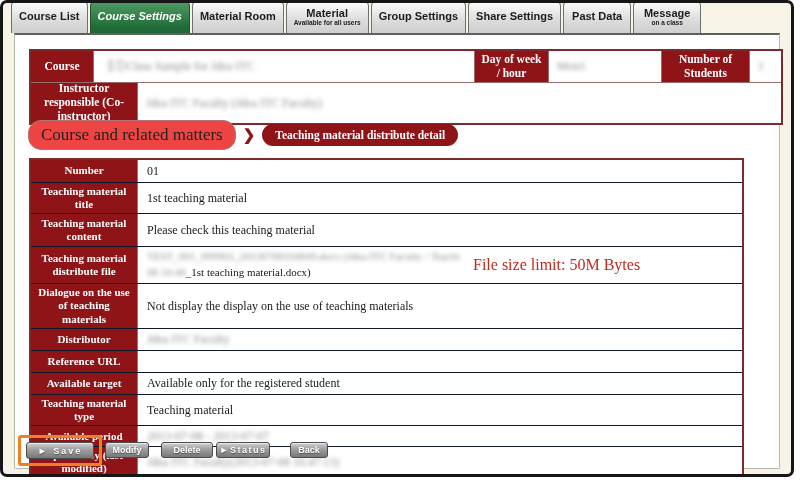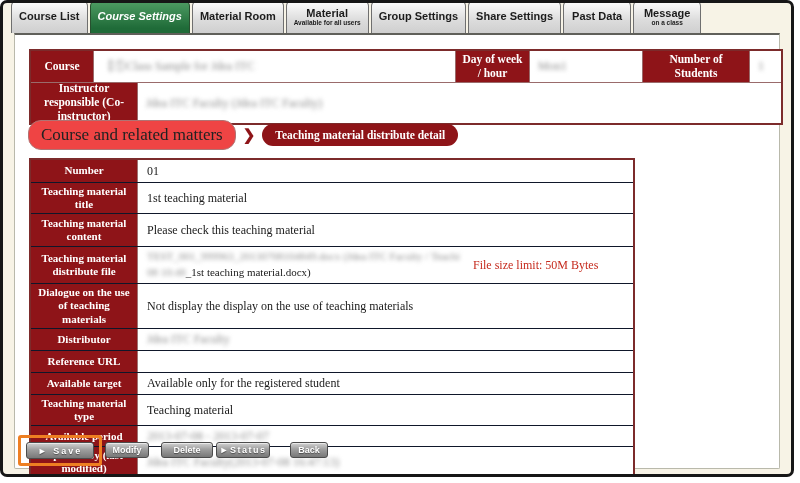--- a/index.html
+++ b/index.html
@@ -31,47 +31,47 @@
   
   .htable { position:absolute; left:14px; top:14px; width:754px; border:2px solid #7c2b2b; background:#fff; }
   .hrow { display:flex; }
   .hrow + .hrow { border-top:1px solid #9a6b6b; }
   .hcell { border-right:1px solid #9a6b6b; display:flex; align-items:center; }
   .hcell:last-child { border-right:none; }
   .hlabel { background:#8e1418; color:#fff; font-weight:bold; font-size:11.5px; text-align:center; justify-content:center; padding:2px 4px; line-height:1.2; }
   .hvalue { padding:2px 8px; font-size:12px; color:#222; background:#fff; }
   .r1 { height:31px; } .r2 { height:41px; }
   .w-course { width:63px; } .w-cval { flex:1; } .w-day { width:74px; } .w-dval { width:113px; }
-  .w-num { width:107px; } .w-nval { width:31px; } .w-inst { width:107px; } .w-ival { flex:1; }
+  .w-num { width:88px; } .w-nval { width:31px; } .w-inst { width:107px; } .w-ival { flex:1; }
   
   .crumb { position:absolute; left:13px; top:85px; display:flex; align-items:center; gap:7px; }
   .crumb-pill {
     border:1.5px solid #b07373; border-radius:13px; background:#ef4444; color:#222;
     font-size:17px; padding:4px 12px; cursor:pointer;
   }
   .crumb-sep { color:#8e1418; font-size:15px; font-weight:bold; font-family:"Liberation Sans", sans-serif; }
   .crumb-current {
     background:#8e1418; color:#fff; font-weight:bold; font-size:11.5px;
     border-radius:11px; padding:5px 13px;
   }
   
-  .dtable { position:absolute; left:14px; top:123px; width:606px; border:2px solid #7c2b2b; background:#fff; }
+  .dtable { position:absolute; left:14px; top:123px; width:715px; border:2px solid #7c2b2b; background:#fff; }
   .drow { display:flex; }
   .drow + .drow { border-top:1px solid #0f172a; }
   .dlabel {
     width:107px; background:#8e1418; color:#fff; font-weight:bold; font-size:11px;
     display:flex; align-items:center; justify-content:center; text-align:center;
     padding:2px 5px; line-height:1.2; border-right:1px solid #a07272;
   }
   .dvalue { flex:1; display:flex; align-items:center; padding:2px 9px; font-size:12px; color:#1a1a1a; background:#fff; }
   .h22 { min-height:22px; } .h33 { min-height:33px; } .h28 { min-height:28px; } .h21 { min-height:21px; }
   
   .blur { display:inline-block; filter:blur(2.1px); color:#8f8f8f; white-space:nowrap; overflow:hidden; max-width:100%; vertical-align:bottom; }
   .file-text { width:312px; font-size:11px; line-height:1.45; }
-  .file-note { margin-left:14px; color:#c52a1d; font-size:12px; white-space:nowrap; }
+  .file-note { margin-left:14px; color:#c52a1d; font-size:16px; white-space:nowrap; }
   
   .save-wrap {
     position:absolute; left:3px; top:400px; border:3px solid #ee7f22; border-radius:3px;
     padding:4px 5px; background:transparent;
   }
   .btn {
     font-family:"Liberation Sans", sans-serif; font-weight:bold; color:#fff;
     background:linear-gradient(#d2d2d2,#9e9e9e 45%,#787878);
     border:1px solid #4c4c4c; border-radius:3px;
     box-shadow:inset 0 1px 0 #e9e9e9; text-shadow:0 1px 1px #4a4a4a;

